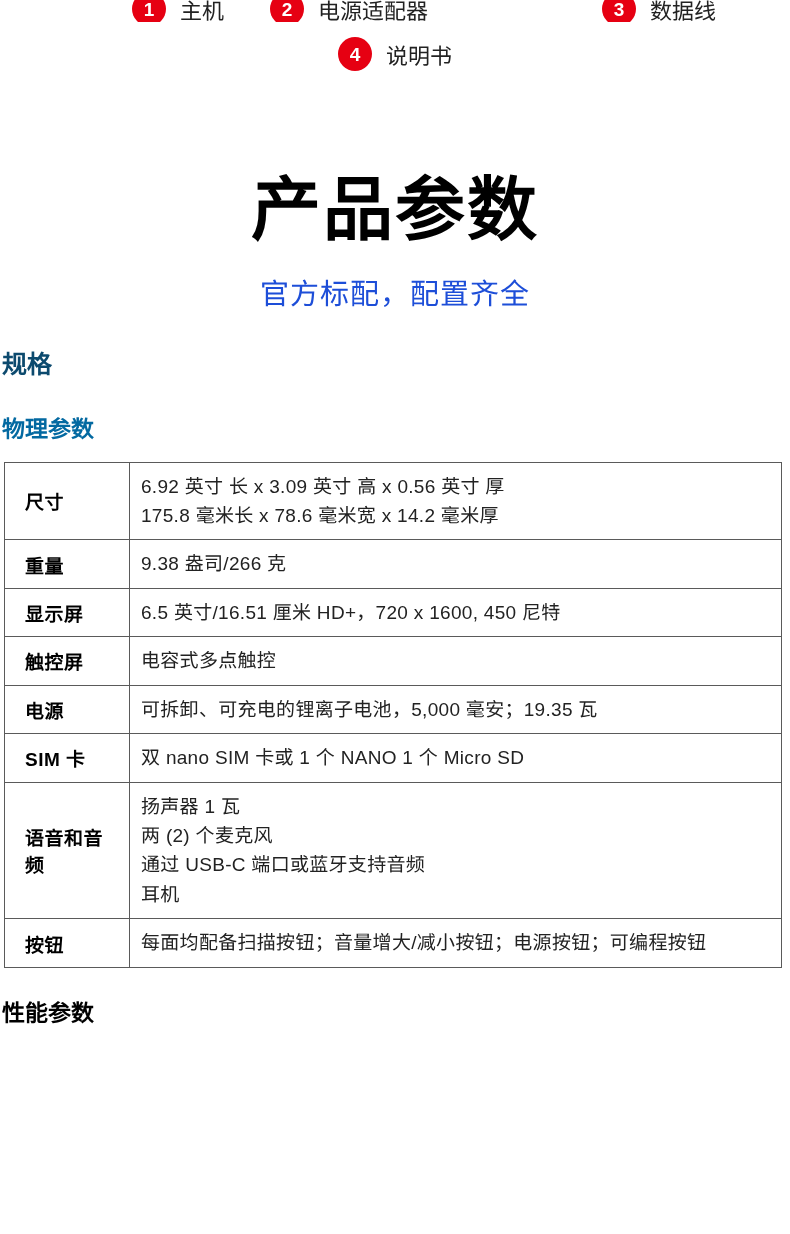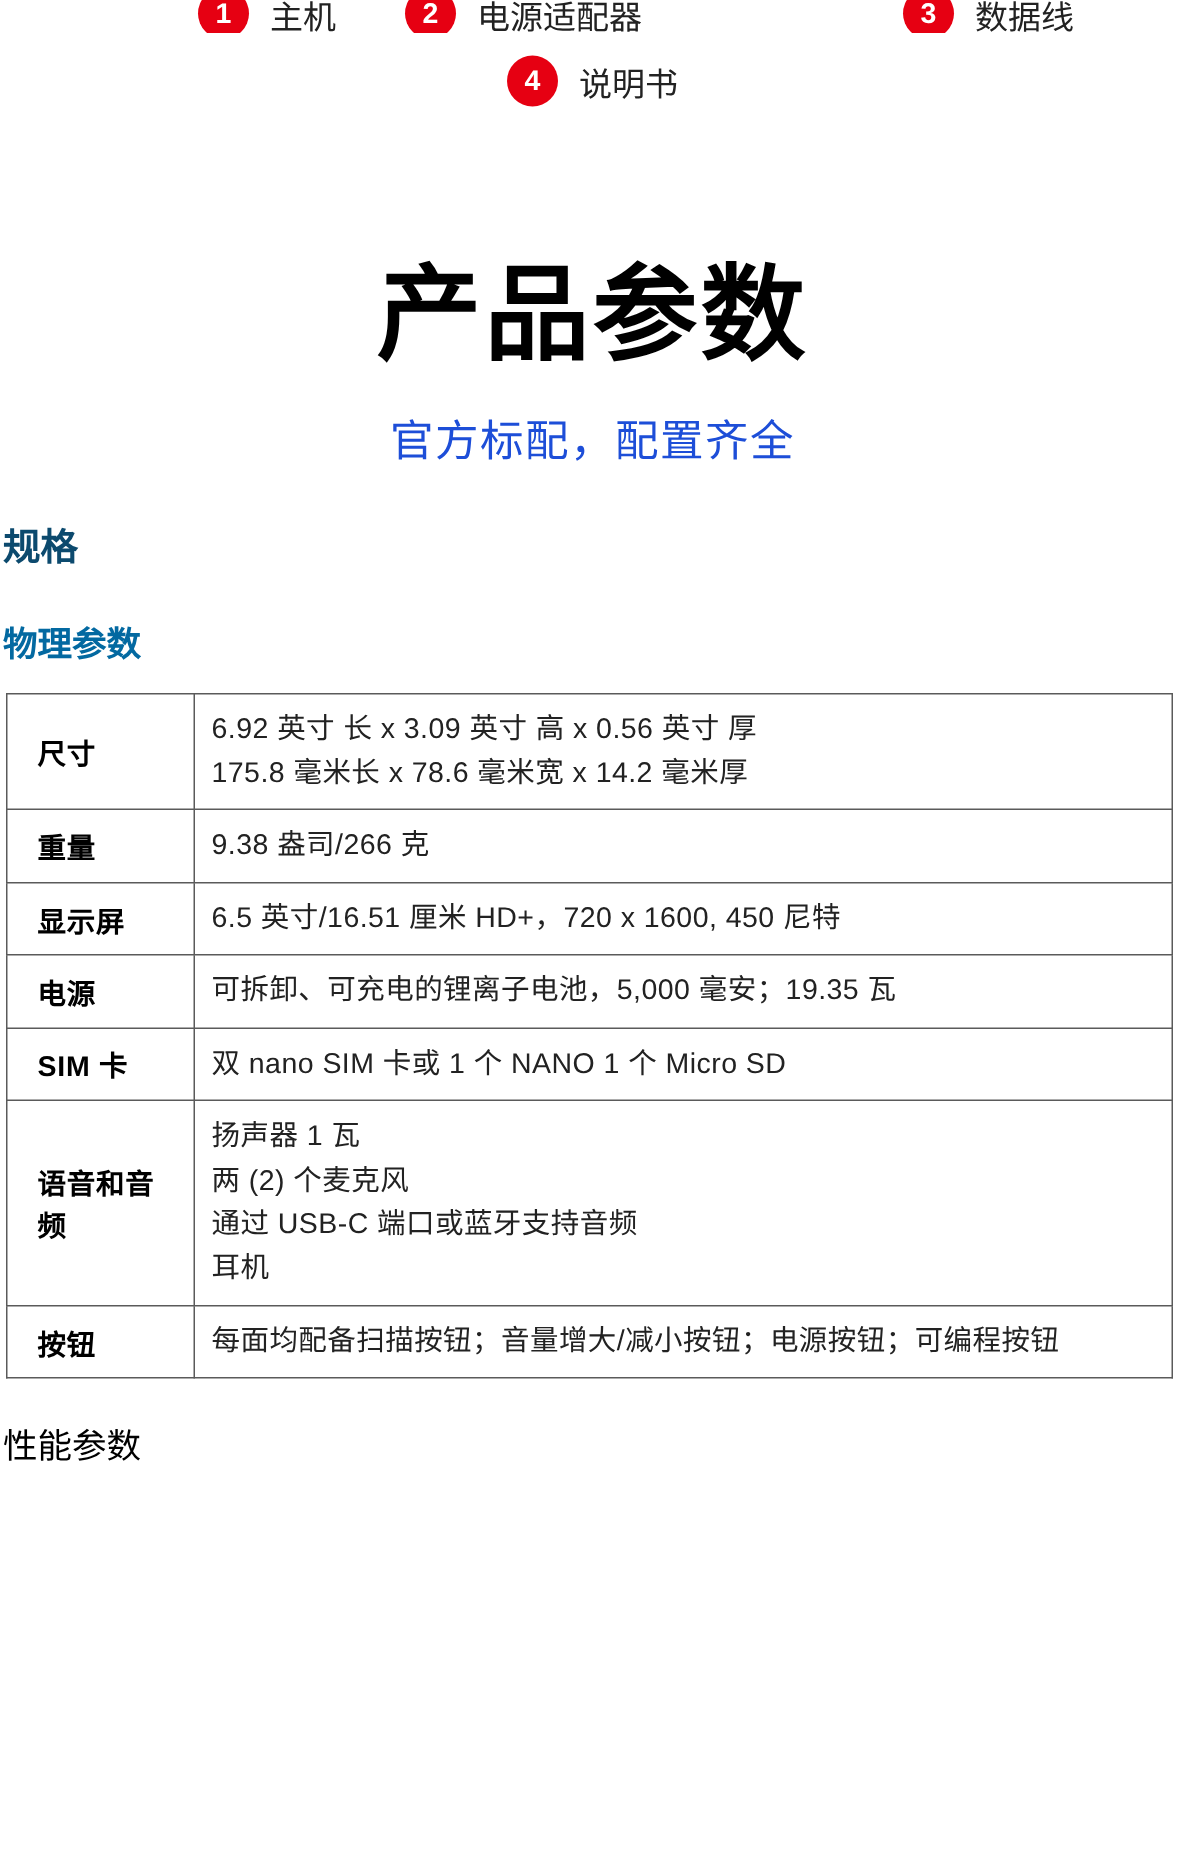--- a/index.html
+++ b/index.html
@@ -115,21 +115,21 @@
   table.spec td.v {
     font-size: 19px;
     color: #222222;
     line-height: 1.55;
     letter-spacing: 0.3px;
   }
   table.spec td.v .ln { display: block; }
 
   .h-perf {
     font-size: 23px;
-    font-weight: normal;
+    font-weight: bold;
     margin: 26px 0 0 2px;
     color: #000000;
   }
 </style>
 </head>
 <body>
 
 <div class="badge-row row1">
   <div class="badge-item slot1">
     <span class="badge-circle">1</span>
@@ -175,20 +175,26 @@
           <span class="ln">9.38 盎司/266 克</span>
         </td>
       </tr>
       <tr>
         <td class="k">显示屏</td>
         <td class="v">
           <span class="ln">6.5 英寸/16.51 厘米 HD+，720 x 1600, 450 尼特</span>
         </td>
       </tr>
       <tr>
+        <td class="k">触控屏</td>
+        <td class="v">
+          <span class="ln">电容式多点触控</span>
+        </td>
+      </tr>
+      <tr>
         <td class="k">电源</td>
         <td class="v">
           <span class="ln">可拆卸、可充电的锂离子电池，5,000 毫安；19.35 瓦</span>
         </td>
       </tr>
       <tr>
         <td class="k">SIM 卡</td>
         <td class="v">
           <span class="ln">双 nano SIM 卡或 1 个 NANO 1 个 Micro SD</span>
         </td>

